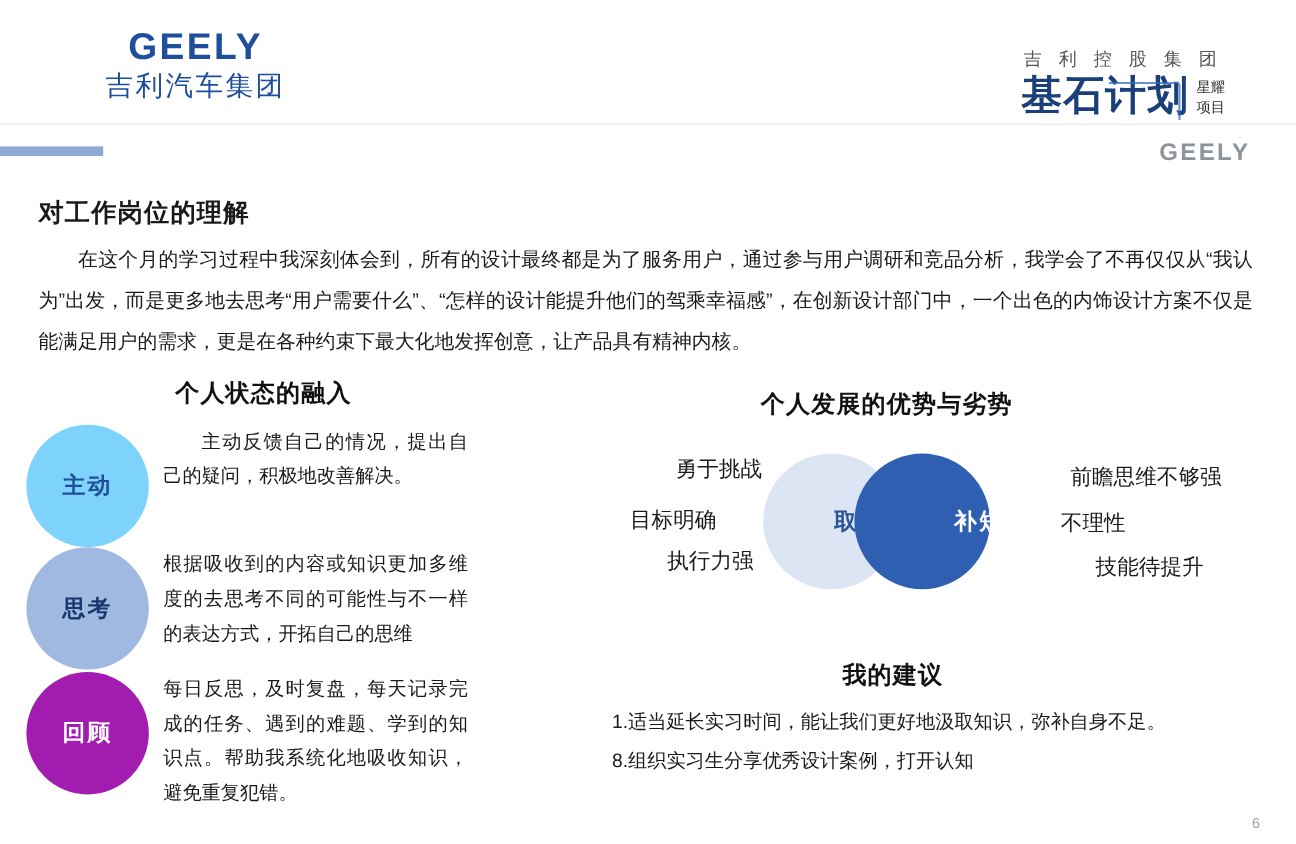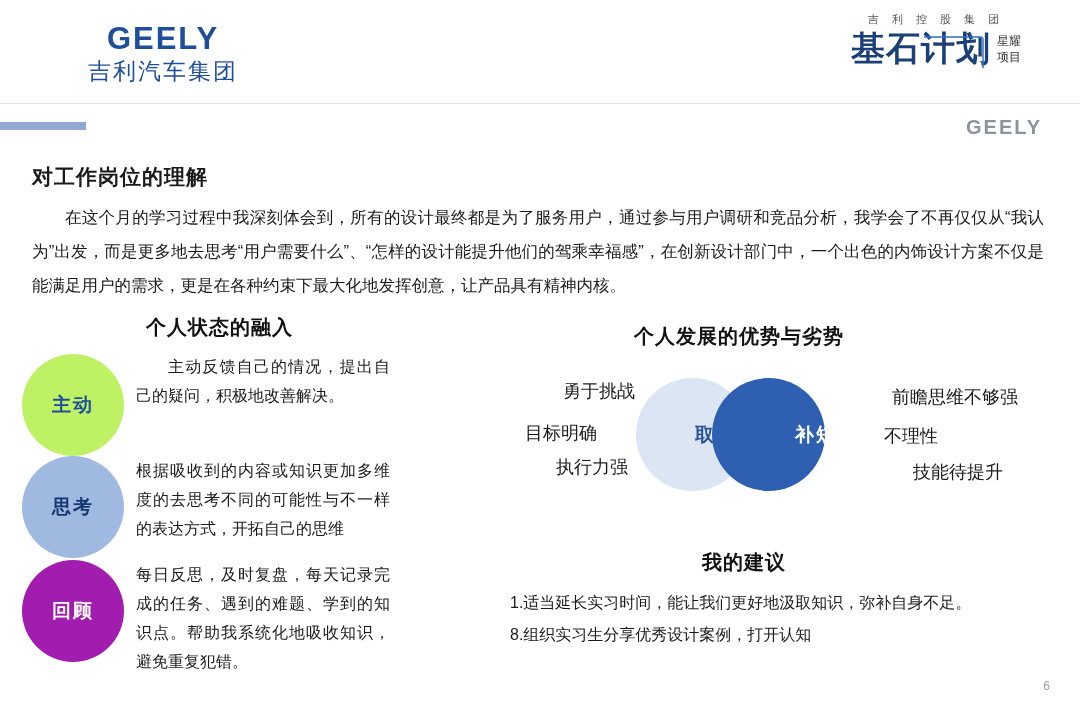--- a/index.html
+++ b/index.html
@@ -48,25 +48,26 @@
     line-height: 1;
   }
   .program-block {
     position: absolute;
     right: 44px;
     top: 14px;
     width: 200px;
     text-align: center;
   }
   .program-top {
-    font-size: 11px;
+    font-size: 15px;
     letter-spacing: 5px;
     color: #555;
     line-height: 1;
     margin-bottom: 5px;
+    margin-top: 28px;
   }
   .program-main-row {
     display: flex;
     align-items: center;
     justify-content: center;
   }
   .program-main {
     font-family: "DejaVu Serif", serif;
     font-weight: bold;
     font-size: 34px;
@@ -164,32 +165,32 @@
     height: 102px;
     border-radius: 50%;
     flex: 0 0 auto;
     display: flex;
     align-items: center;
     justify-content: center;
     font-weight: bold;
     font-size: 19px;
     letter-spacing: 2px;
   }
-  .circle.c1 { background: #bef264; color: #1f4e9c; }
+  .circle.c1 { background: #7dd3fc; color: #1f4e9c; }
   .circle.c2 { background: #9fb9e0; color: #17386e; }
   .circle.c3 { background: #a21caf; color: #ffffff; }
   .circle-text {
     margin-left: 12px;
     width: 254px;
     font-size: 16px;
     line-height: 29px;
     color: #1a1a1a;
     text-align: justify;
   }
-  .circle-text.indent { text-indent: 32px; font-family: Liberation Mono, monospace; }
+  .circle-text.indent { text-indent: 32px; }
 
   #row1 { top: 354px; }
   #row2 { top: 456px; }
   #row3 { top: 560px; }
 
   
   .col-right-title {
     position: absolute;
     left: 634px;
     top: 323px;

